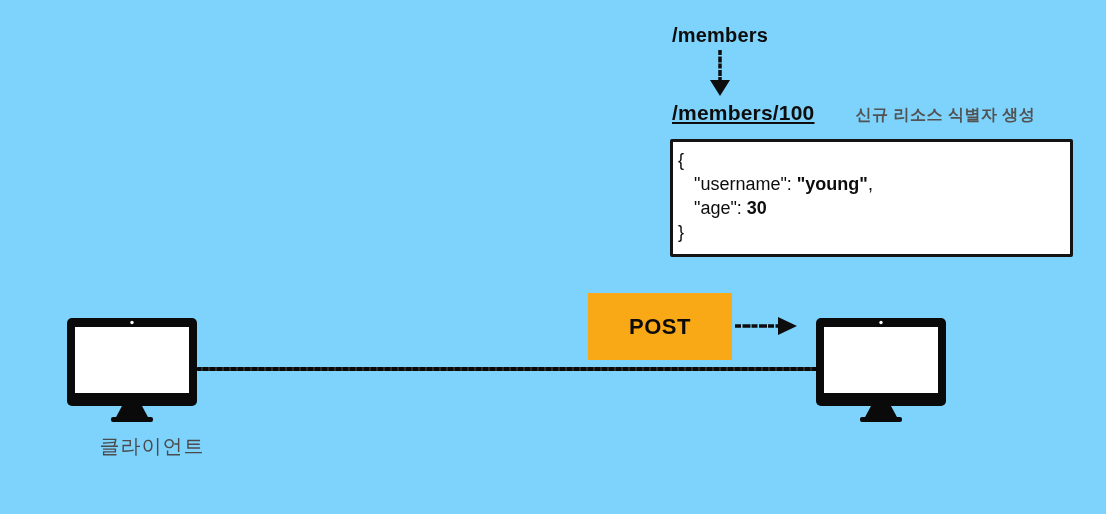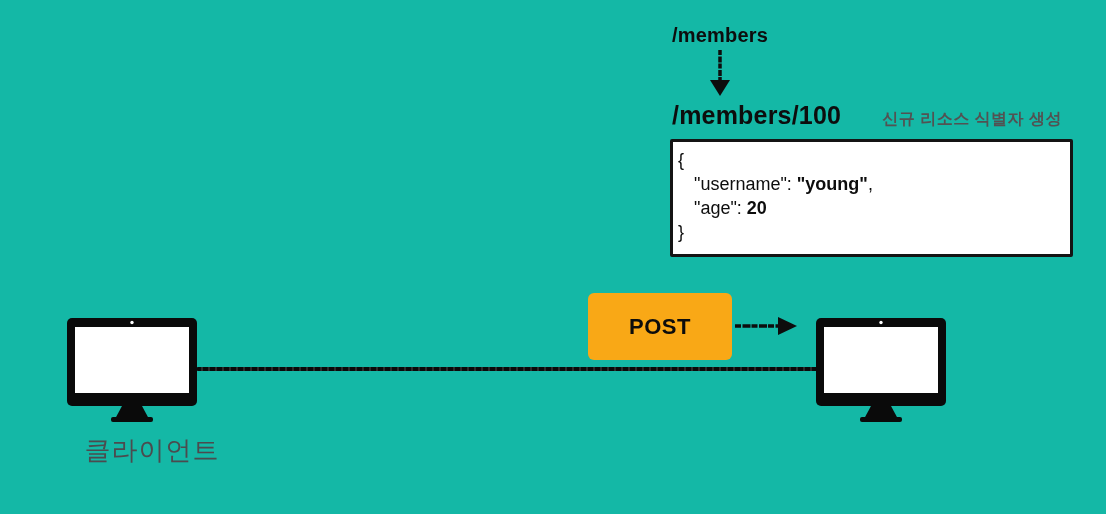--- a/index.html
+++ b/index.html
@@ -1,41 +1,42 @@
 <!DOCTYPE html>
 <html><head>
 <meta charset="utf-8">
 <style>
   * { margin: 0; padding: 0; box-sizing: border-box; }
   html, body { background: #ffffff; }
   .stage {
     position: relative;
     width: 1106px;
     height: 514px;
-    background: #14b8a6;
+    background: #7dd3fc;
     font-family: "Liberation Sans", sans-serif;
     color: #111;
     overflow: hidden;
   }
   .abs { position: absolute; }
 
   
   .path-src {
     left: 672px; top: 24px;
     font-size: 20px; font-weight: bold; color: #0d0d0d;
     letter-spacing: 0.2px;
   }
   .down-arrow { left: 702px; top: 48px; }
   .path-row {
     left: 672px; top: 101px;
     display: flex; align-items: baseline; white-space: nowrap;
   }
   .path-dst {
-    font-size: 25px; font-weight: bold; color: #0d0d0d;
+    font-size: 21px; font-weight: bold; color: #0d0d0d;
     letter-spacing: 0.2px;
+    text-decoration: underline;
   }
   .path-note {
     margin-left: 41px;
     font-size: 16px; font-weight: bold; color: #525252;
     letter-spacing: 0.5px;
   }
 
   
   .json-box {
     left: 670px; top: 139px;
@@ -53,42 +54,41 @@
   .json-line b { font-weight: bold; }
 
   
   .post-box {
     left: 588px; top: 293px;
     width: 144px; height: 67px;
     background: var(--accent, #f9a816);
     display: flex; align-items: center; justify-content: center;
     font-size: 22px; font-weight: bold; letter-spacing: 0.5px;
     color: #0c0c0c;
-    border-radius: 6px;
   }
   .right-arrow { left: 734px; top: 315px; }
 
   
   .conn-line {
     left: 196px; top: 367px;
     width: 622px; height: 4px;
     background: repeating-linear-gradient(90deg,
       #0a0a0a 0px, #0a0a0a 5px, #2b2b2b 5px, #2b2b2b 7px);
     border-radius: 2px;
   }
 
   .monitor { width: 130px; height: 106px; }
   .monitor-client { left: 67px; top: 318px; }
   .monitor-server { left: 816px; top: 318px; }
 
   .node-label {
     top: 433px;
     width: 180px;
     text-align: center;
-    font-size: 26px;
+    font-size: 20px;
     letter-spacing: 1px;
     color: #4b4b4e;
     font-weight: normal;
   }
   .label-client { left: 62px; }
   .label-server { left: 805px; }
 </style>
 </head>
 <body>
 
@@ -102,21 +102,21 @@
   </svg>
 
   <div class="abs path-row">
     <span class="path-dst">/members/100</span>
     <span class="path-note">신규 리소스 식별자 생성</span>
   </div>
 
   <div class="abs json-box">
     <div class="json-brace">{</div>
     <div class="json-line"><span>"username": </span><b>"young"</b><span>,</span></div>
-    <div class="json-line"><span>"age": </span><b>20</b><span></span></div>
+    <div class="json-line"><span>"age": </span><b>30</b><span></span></div>
     <div class="json-brace">}</div>
   </div>
 
   <div class="abs conn-line"></div>
 
   <div class="abs post-box">POST</div>
 
   <svg class="abs right-arrow" width="66" height="22" viewBox="0 0 66 22">
     <line x1="1" y1="11" x2="48" y2="11" stroke="#0d0d0d" stroke-width="3.5" stroke-dasharray="6 1.5 8 1"></line>
     <polygon points="44,2 44,20 63,11" fill="#0d0d0d"></polygon>

